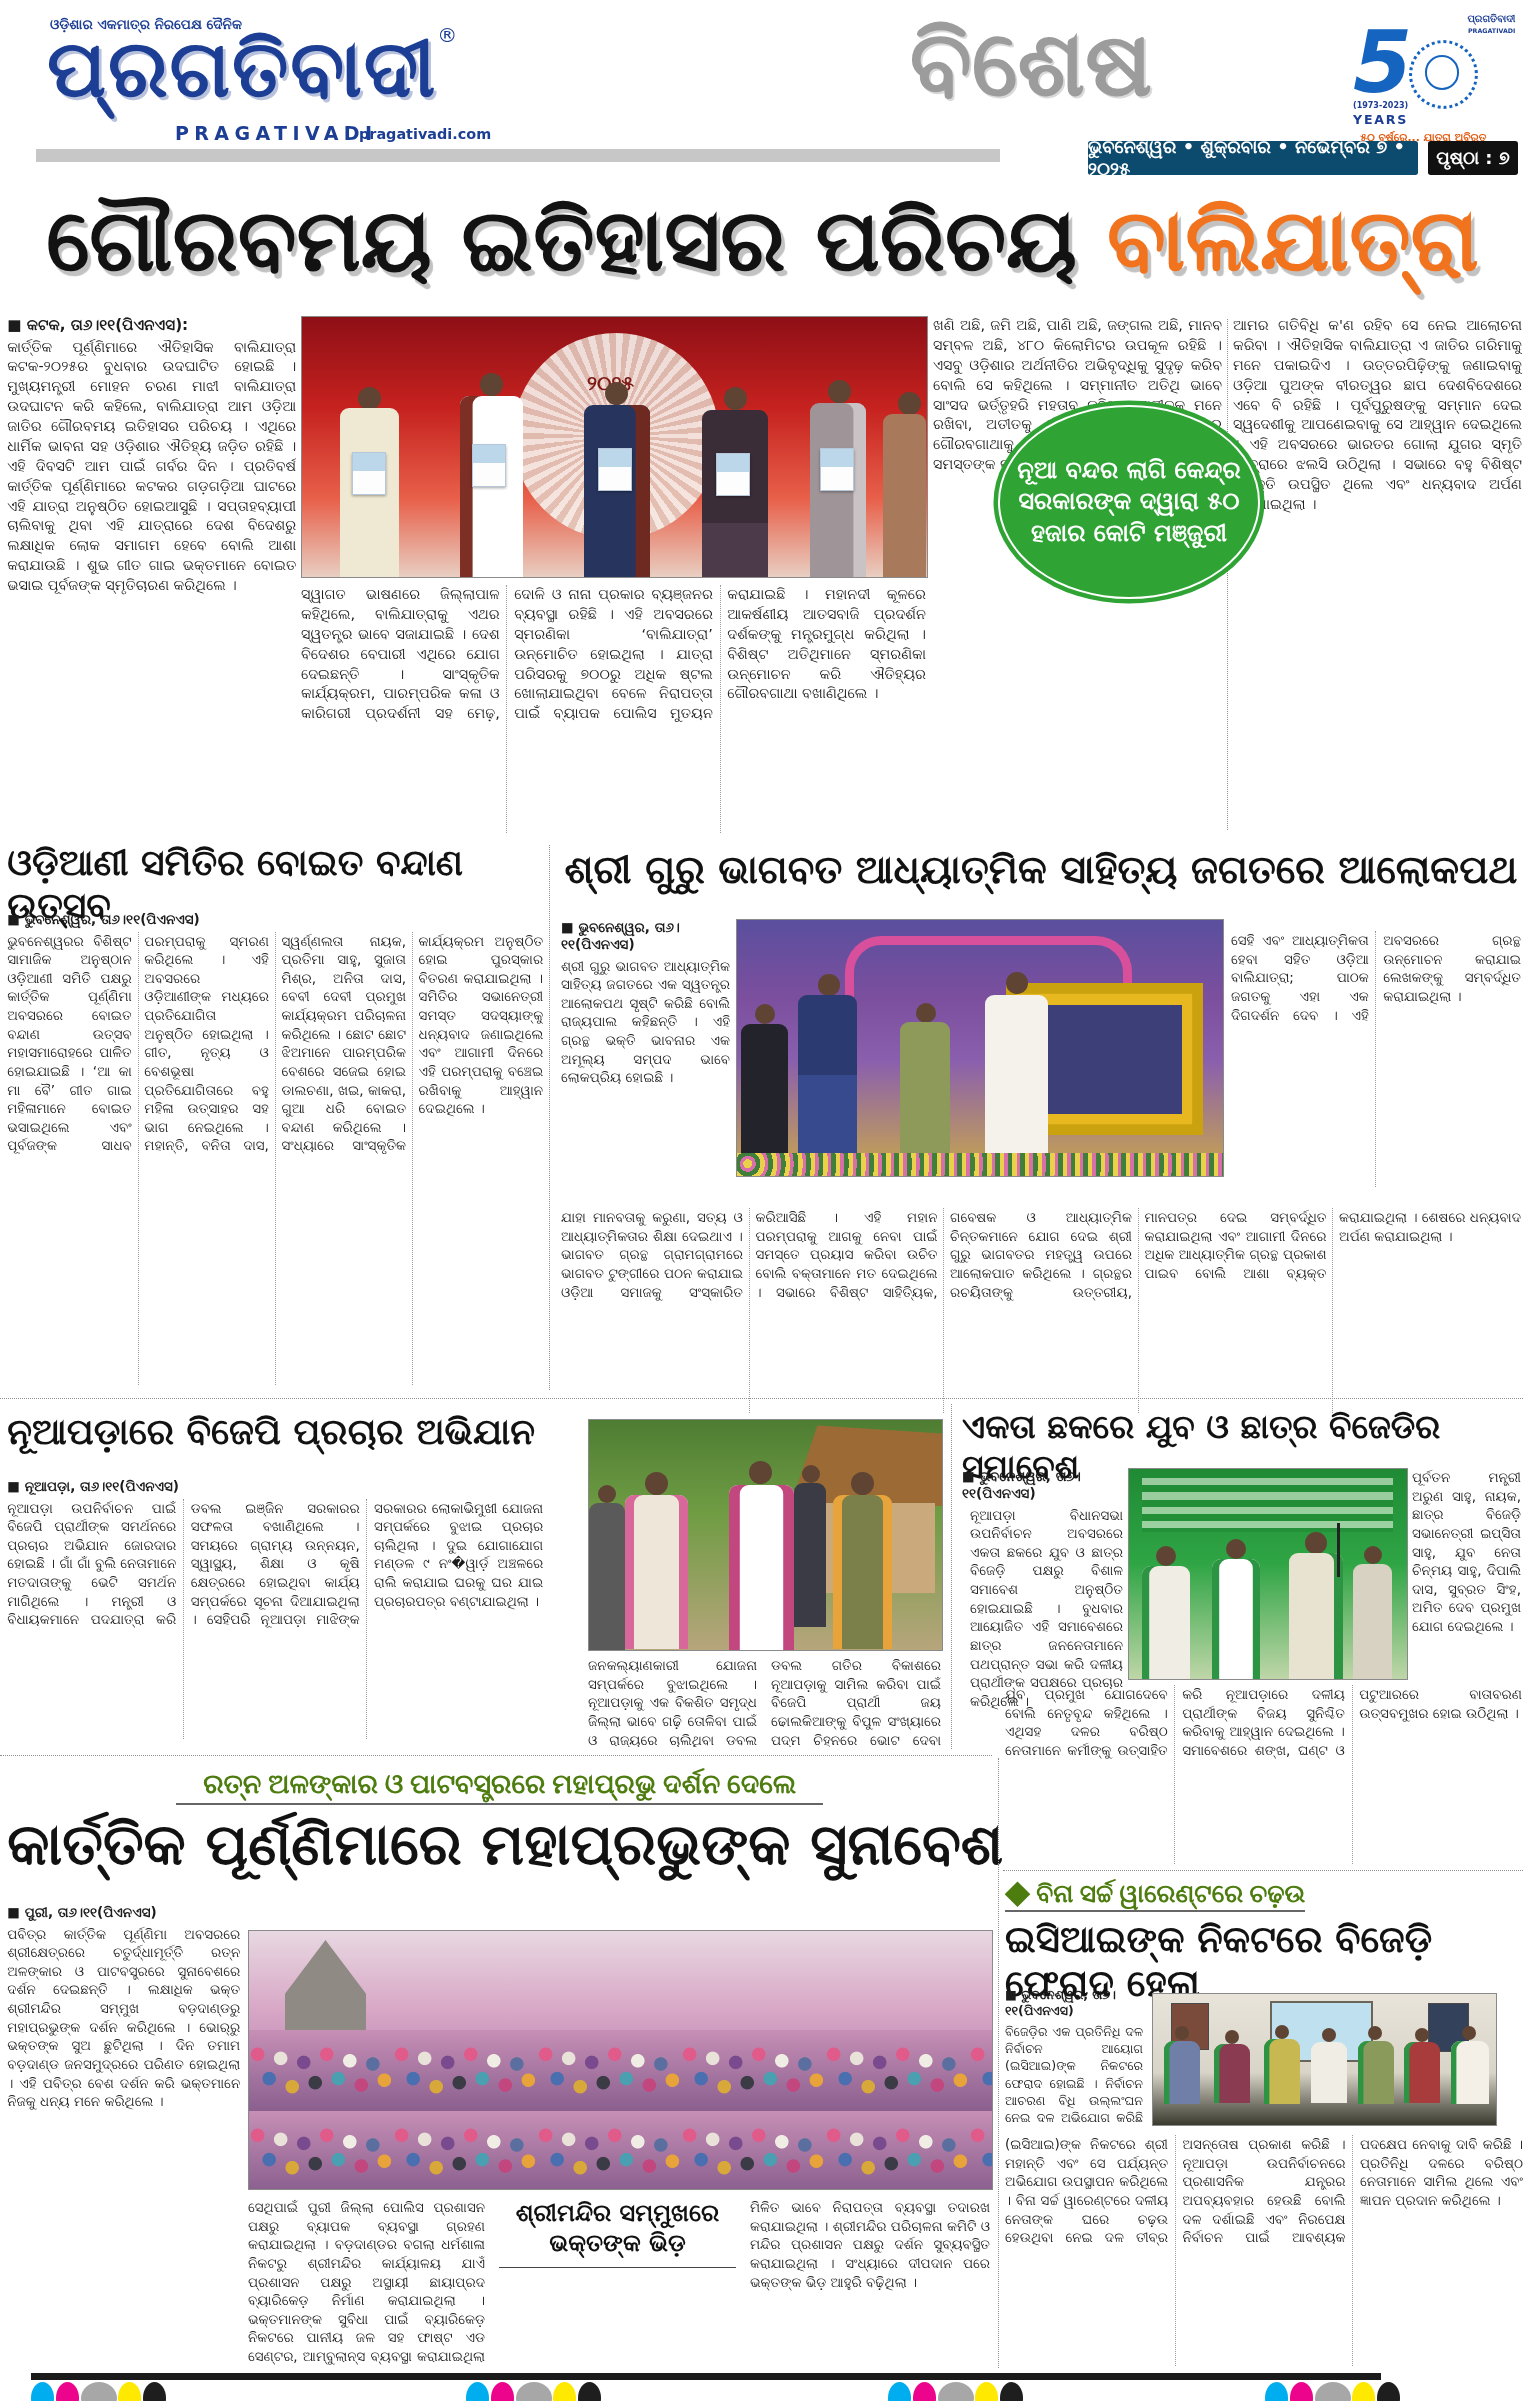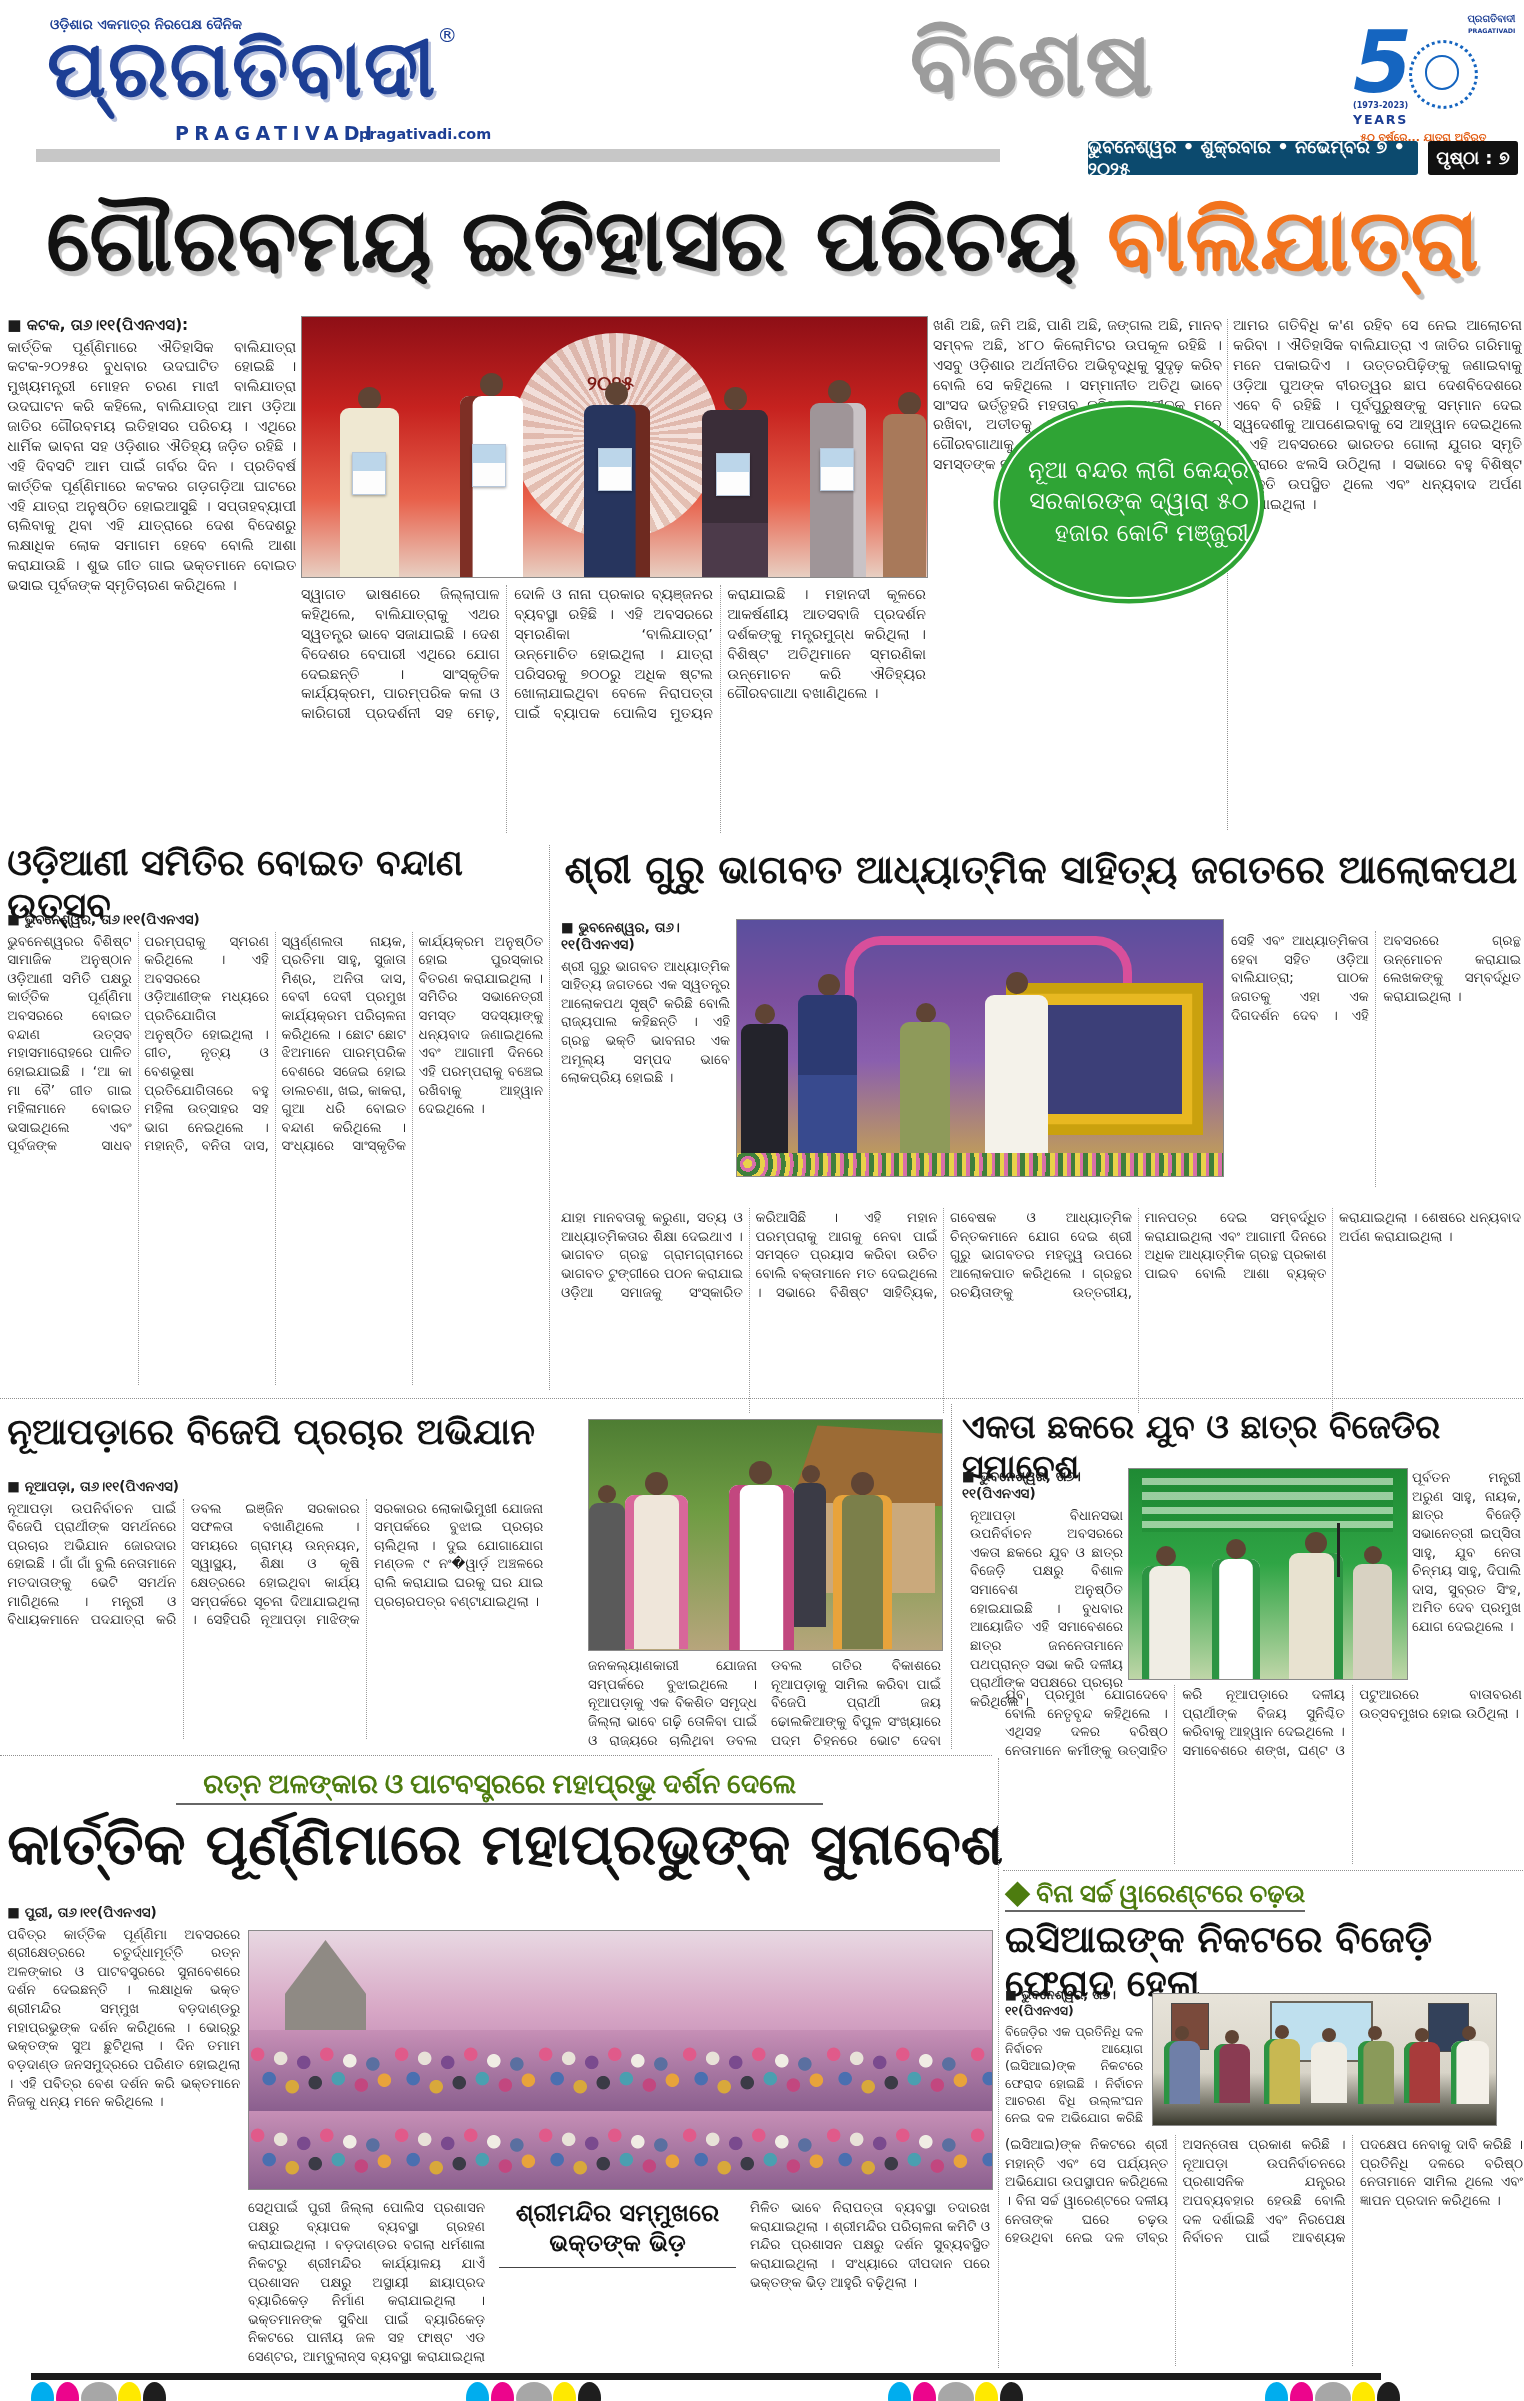--- a/index.html
+++ b/index.html
@@ -18,21 +18,21 @@
   .vsep{position:absolute;border-left:1.8px dotted #8f8f8f;width:0;}
   .hsep{position:absolute;border-top:1.8px dotted #8f8f8f;height:0;}
   .fig-head{position:absolute;width:23px;height:23px;border-radius:50%;background:#5f4434;}
   .fig-body{position:absolute;border-radius:9px 9px 0 0;}
   .book{position:absolute;width:32px;height:41px;background:#fdfdfd;border:0.9px solid #b7c7da;box-shadow:0 1.8px 2.7px rgba(0,0,0,.35);}
   .book:before{content:"";display:block;height:18px;background:#bcd6ea;}
   .reg-group{position:absolute;top:2382px;display:flex;gap:1.8px;}
   .reg-dot{width:23px;height:32px;border-radius:50%;}
   .badge-circ{position:absolute;border-radius:50%;background:#2fa435;border:2.7px solid #ffffff;
               box-shadow:0 0 0 4.5px #2fa435;display:flex;align-items:center;justify-content:center;
-              text-align:right;color:#fff;font-weight:normal;}
+              text-align:center;color:#fff;font-weight:bold;}
   .kicker{font-weight:bold;color:#4d7c0f;font-family:Liberation Serif, serif;}
   .caption-bold{font-weight:bold;color:#111;text-align:center;line-height:1.25;}
 </style>
 </head>
 <body>
 
 <div id="page">
 
   <div class="abs blue" style="left:50px;top:16px;font-size:13.5px;font-weight:bold;">ଓଡ଼ିଶାର ଏକମାତ୍ର ନିରପେକ୍ଷ ଦୈନିକ</div>
   <div class="abs" style="left:47px;top:23px;">

